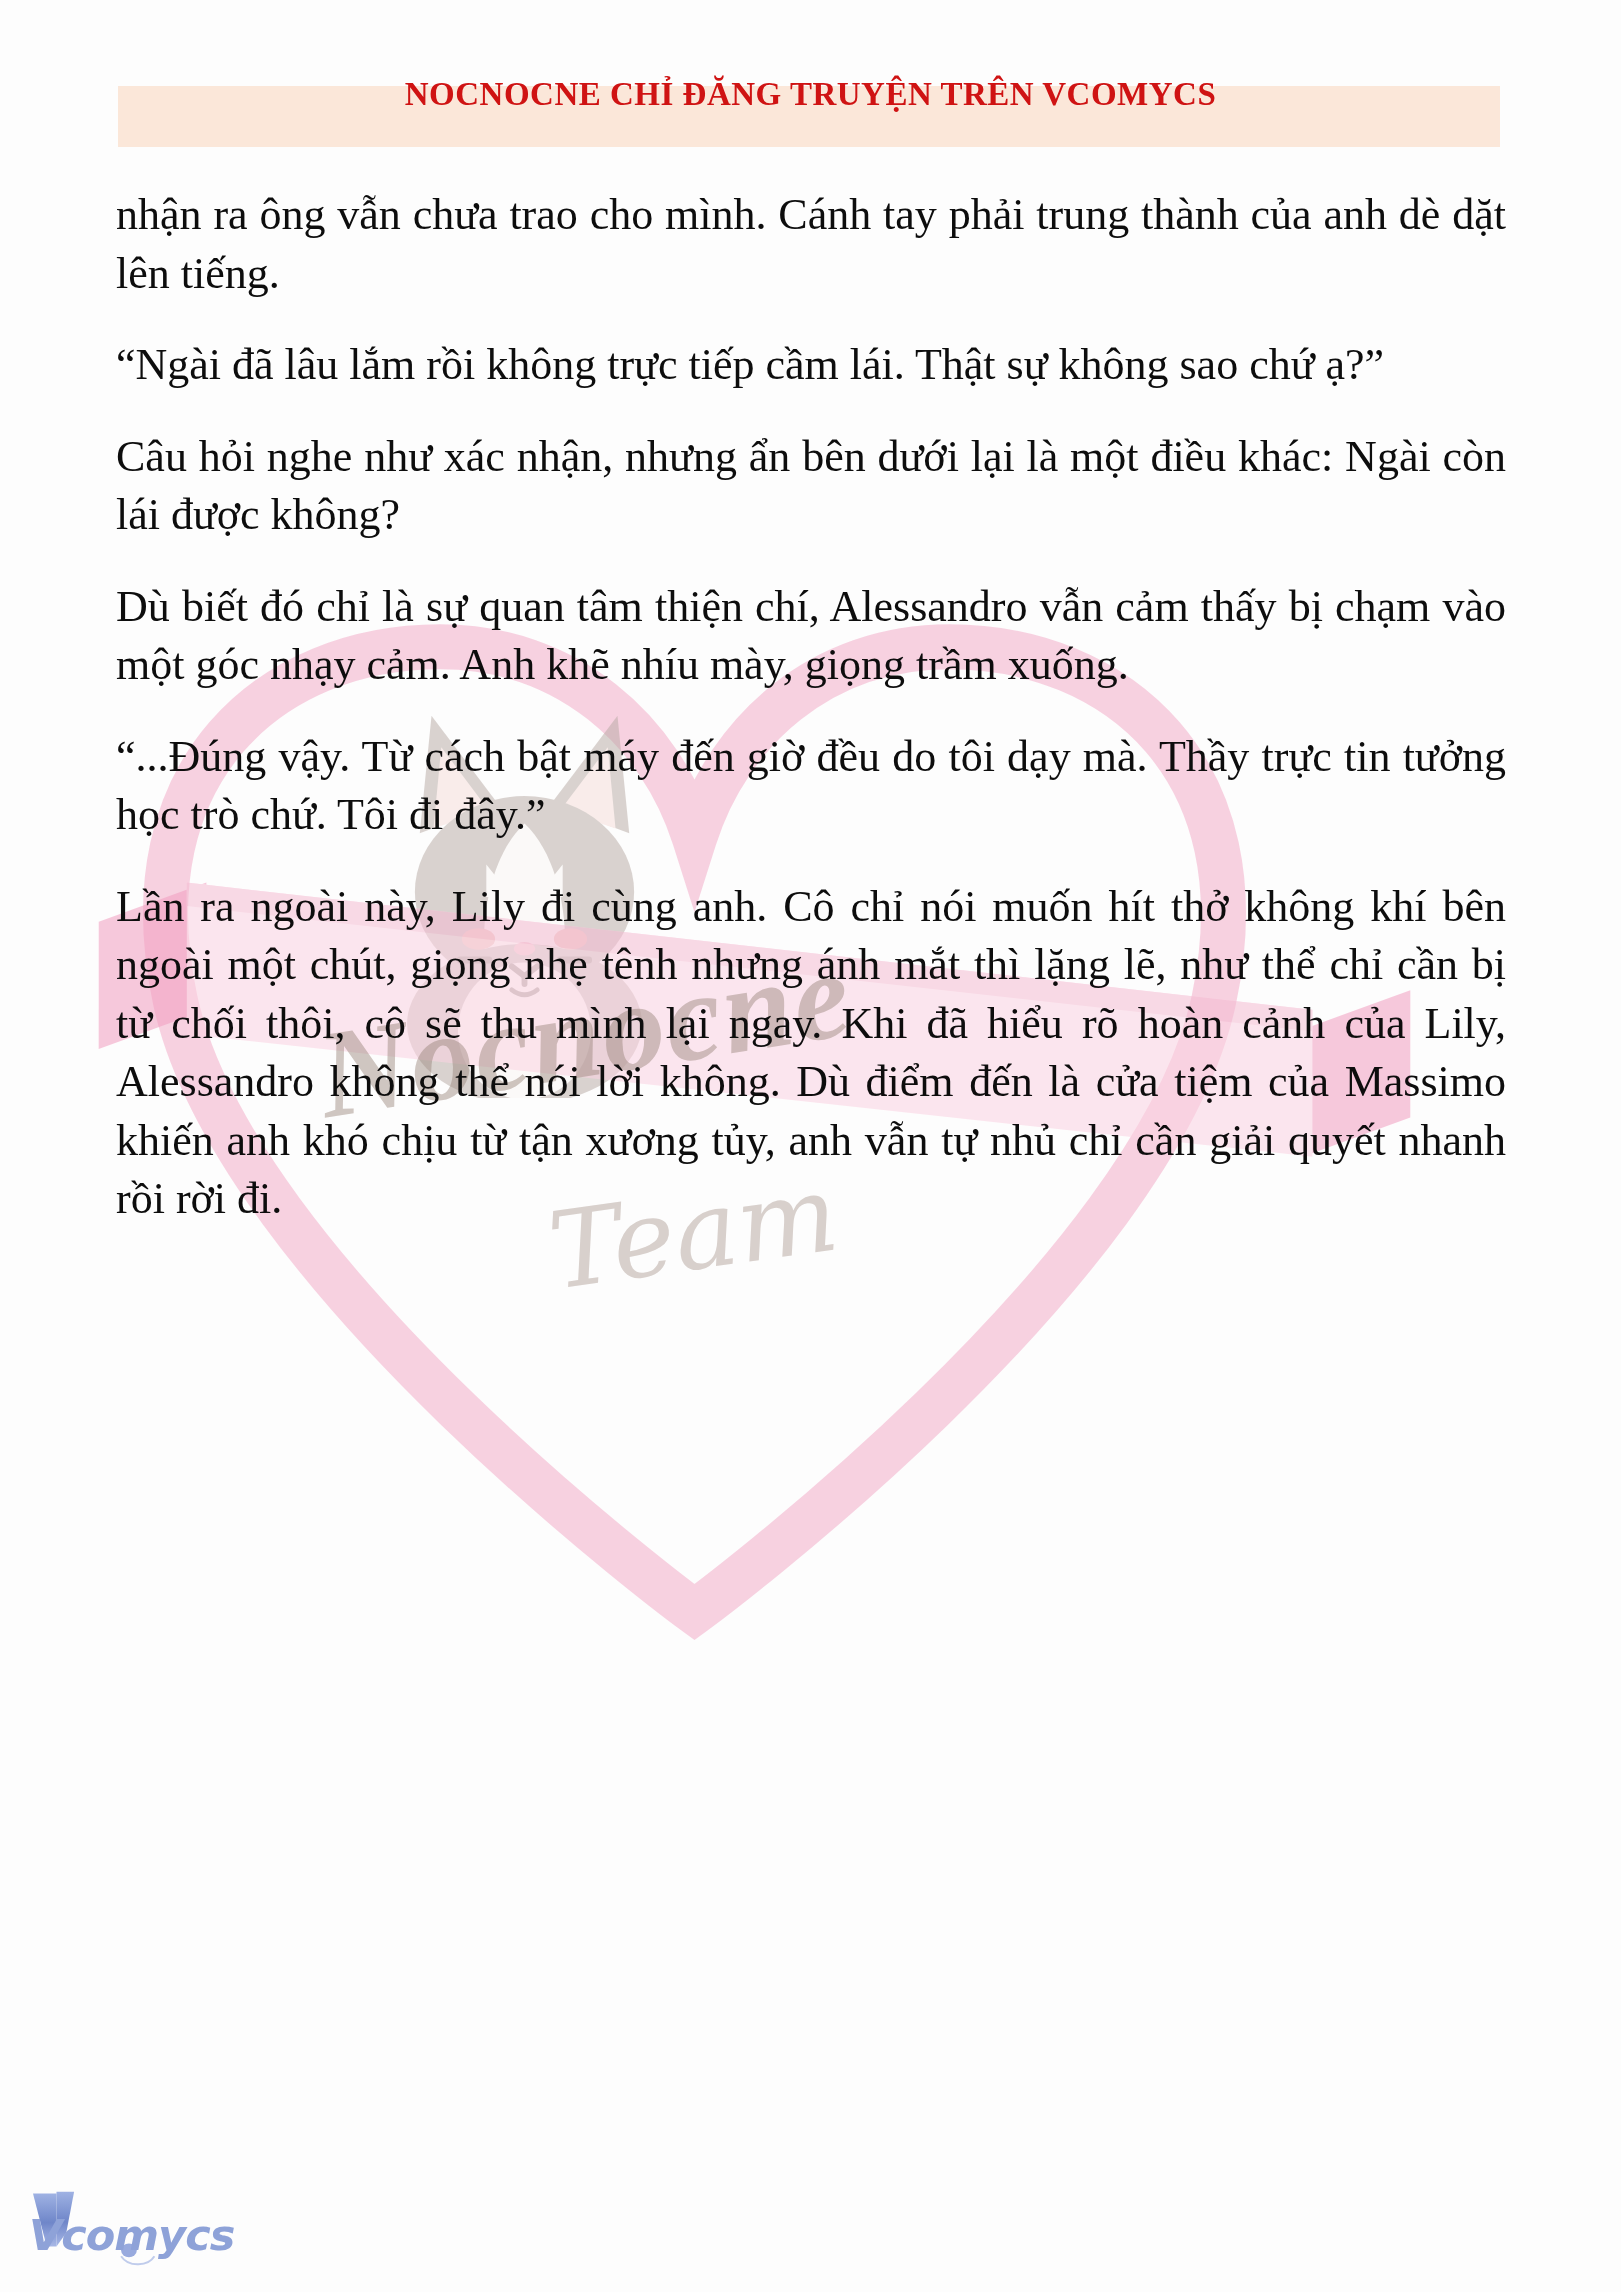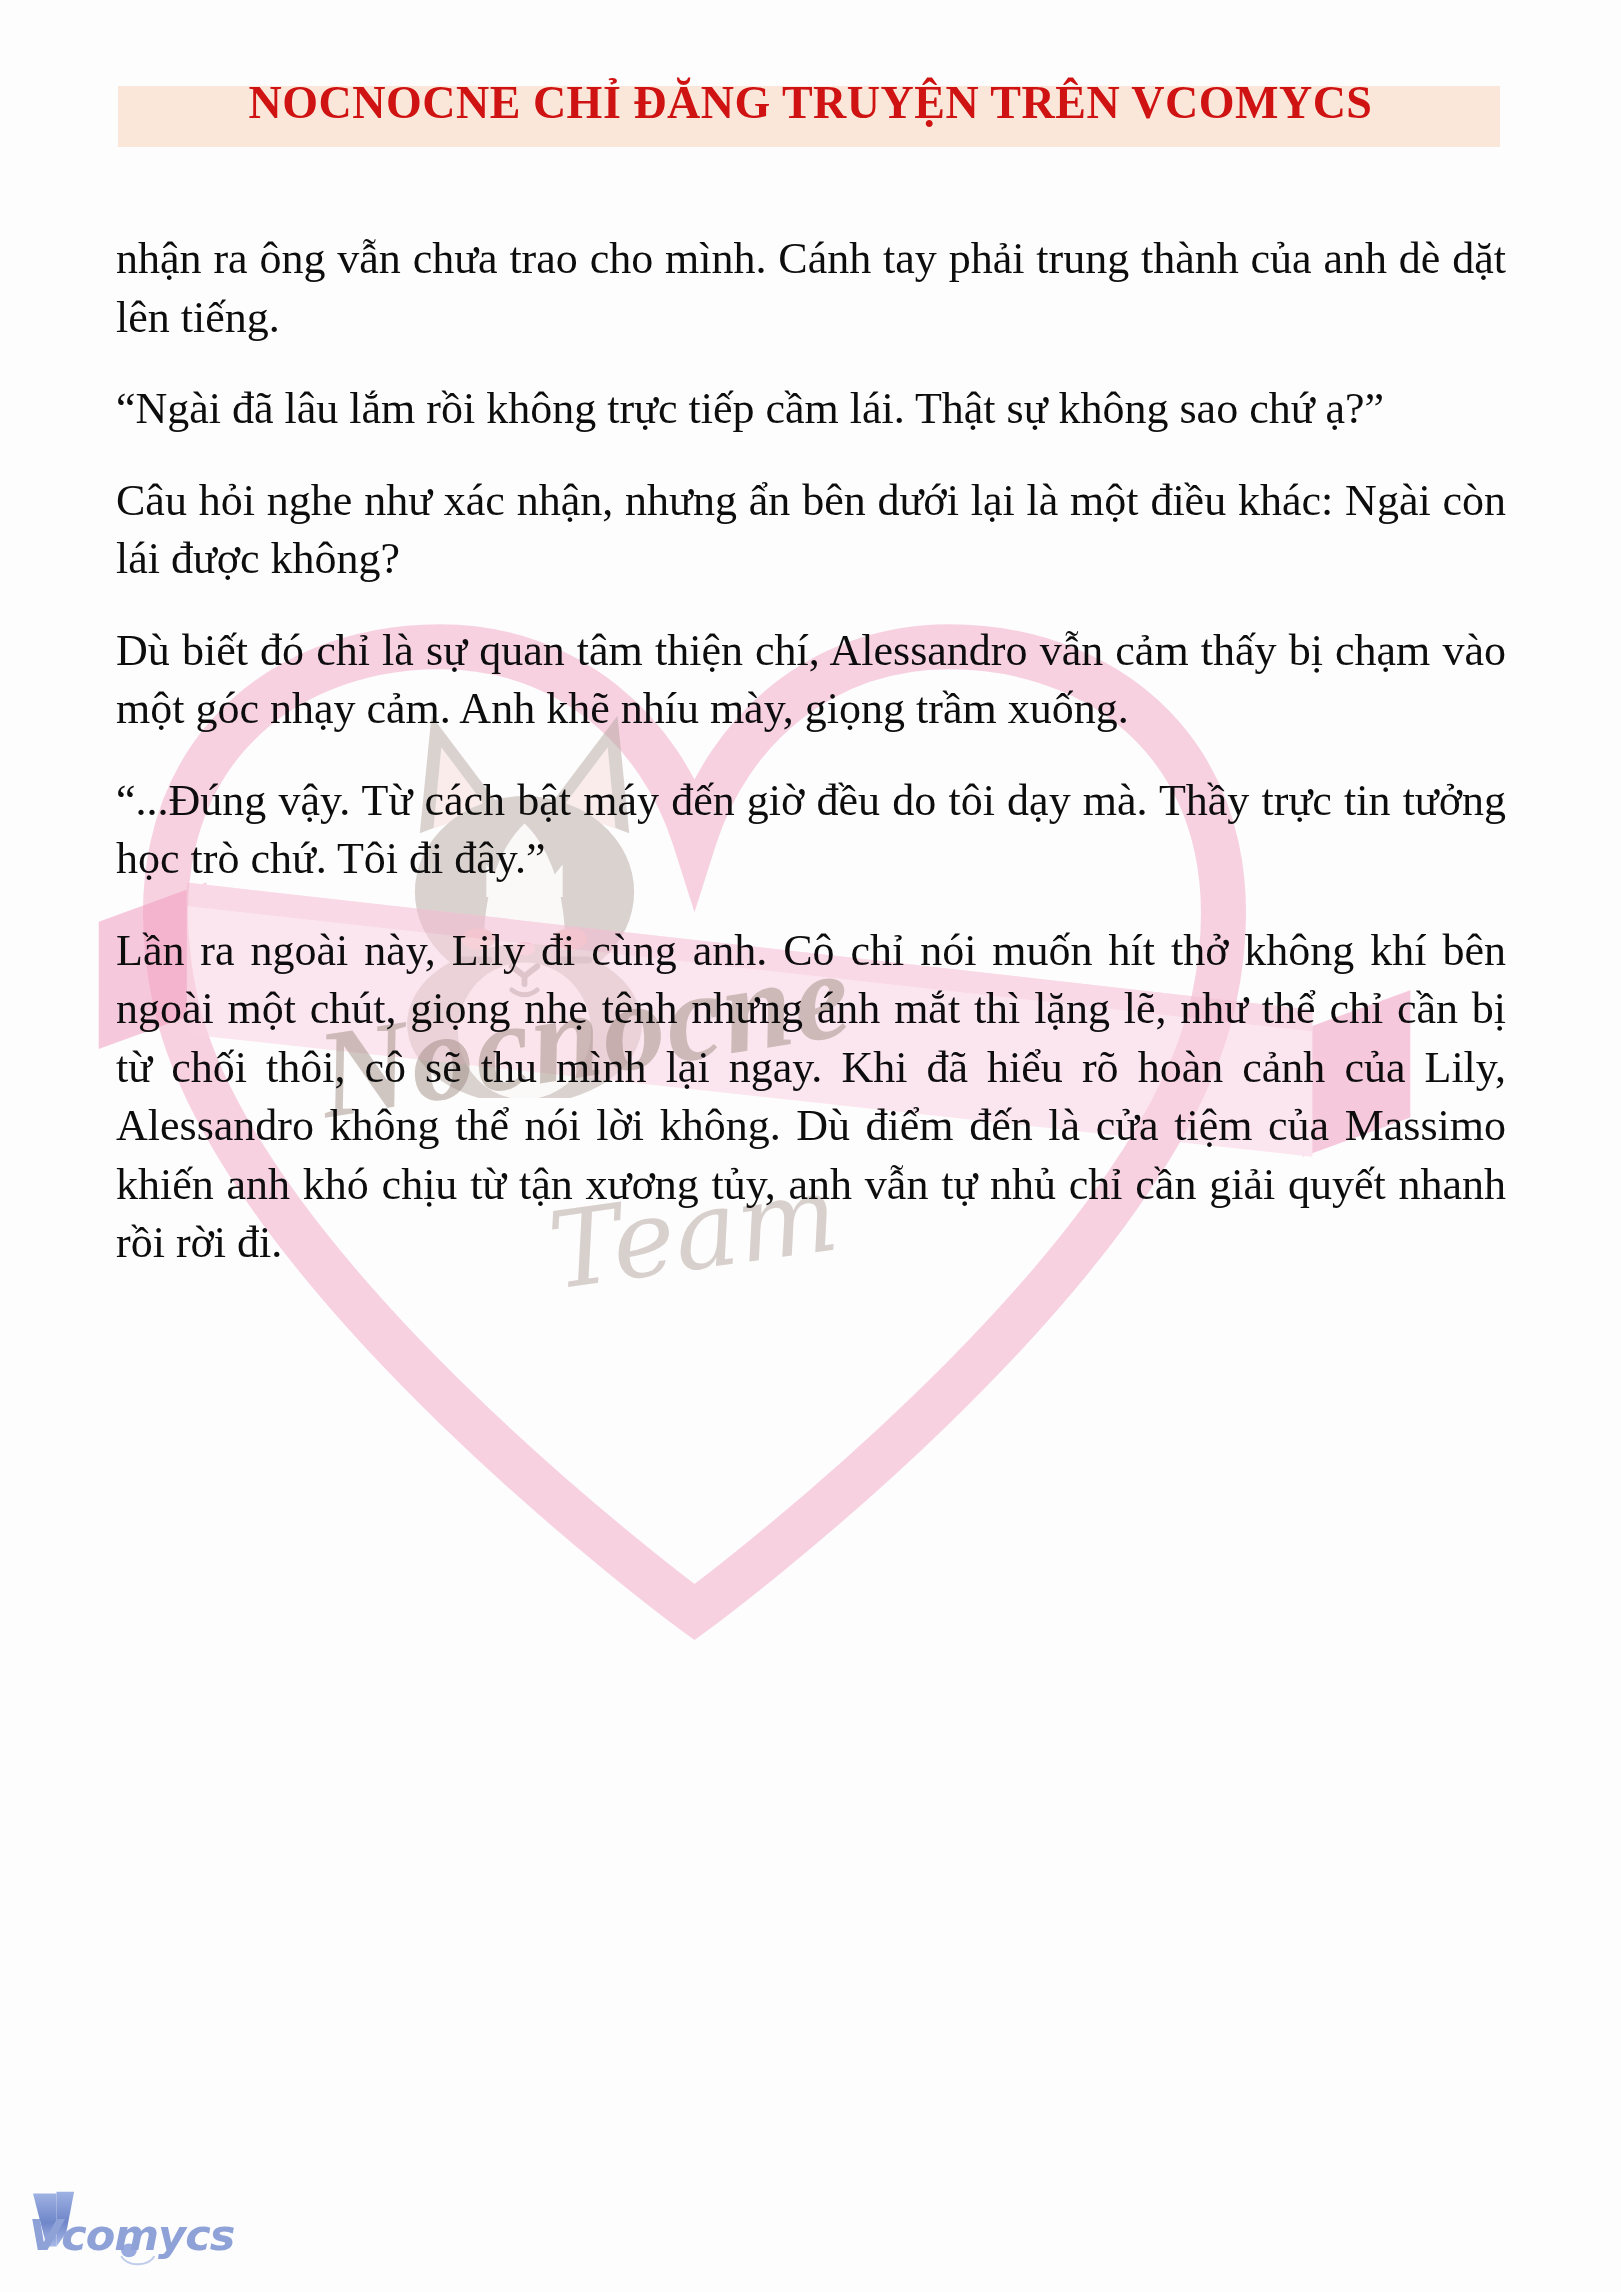--- a/index.html
+++ b/index.html
@@ -83,33 +83,32 @@
   .header-title {
     position: absolute;
     left: 0;
     right: 0;
     top: 76px;
     text-align: center;
     z-index: 2;
     color: #cf1313;
     font-family: "Liberation Serif", "DejaVu Serif", serif;
     font-weight: bold;
-    font-size: 46px;
+    font-size: 33px;
     letter-spacing: 0.5px;
     white-space: nowrap;
   }
 
   
   .body-text {
     position: absolute;
     left: 116px;
     top: 186px;
     width: 1390px;
     z-index: 2;
-    margin-top: 44px;
   }
   .body-text p {
     margin: 0 0 33px 0;
     font-size: 44px;
     line-height: 1.33;
     color: #0d0d0d;
     text-align: justify;
     text-justify: inter-word;
     -webkit-hyphens: none;
     hyphens: none;

